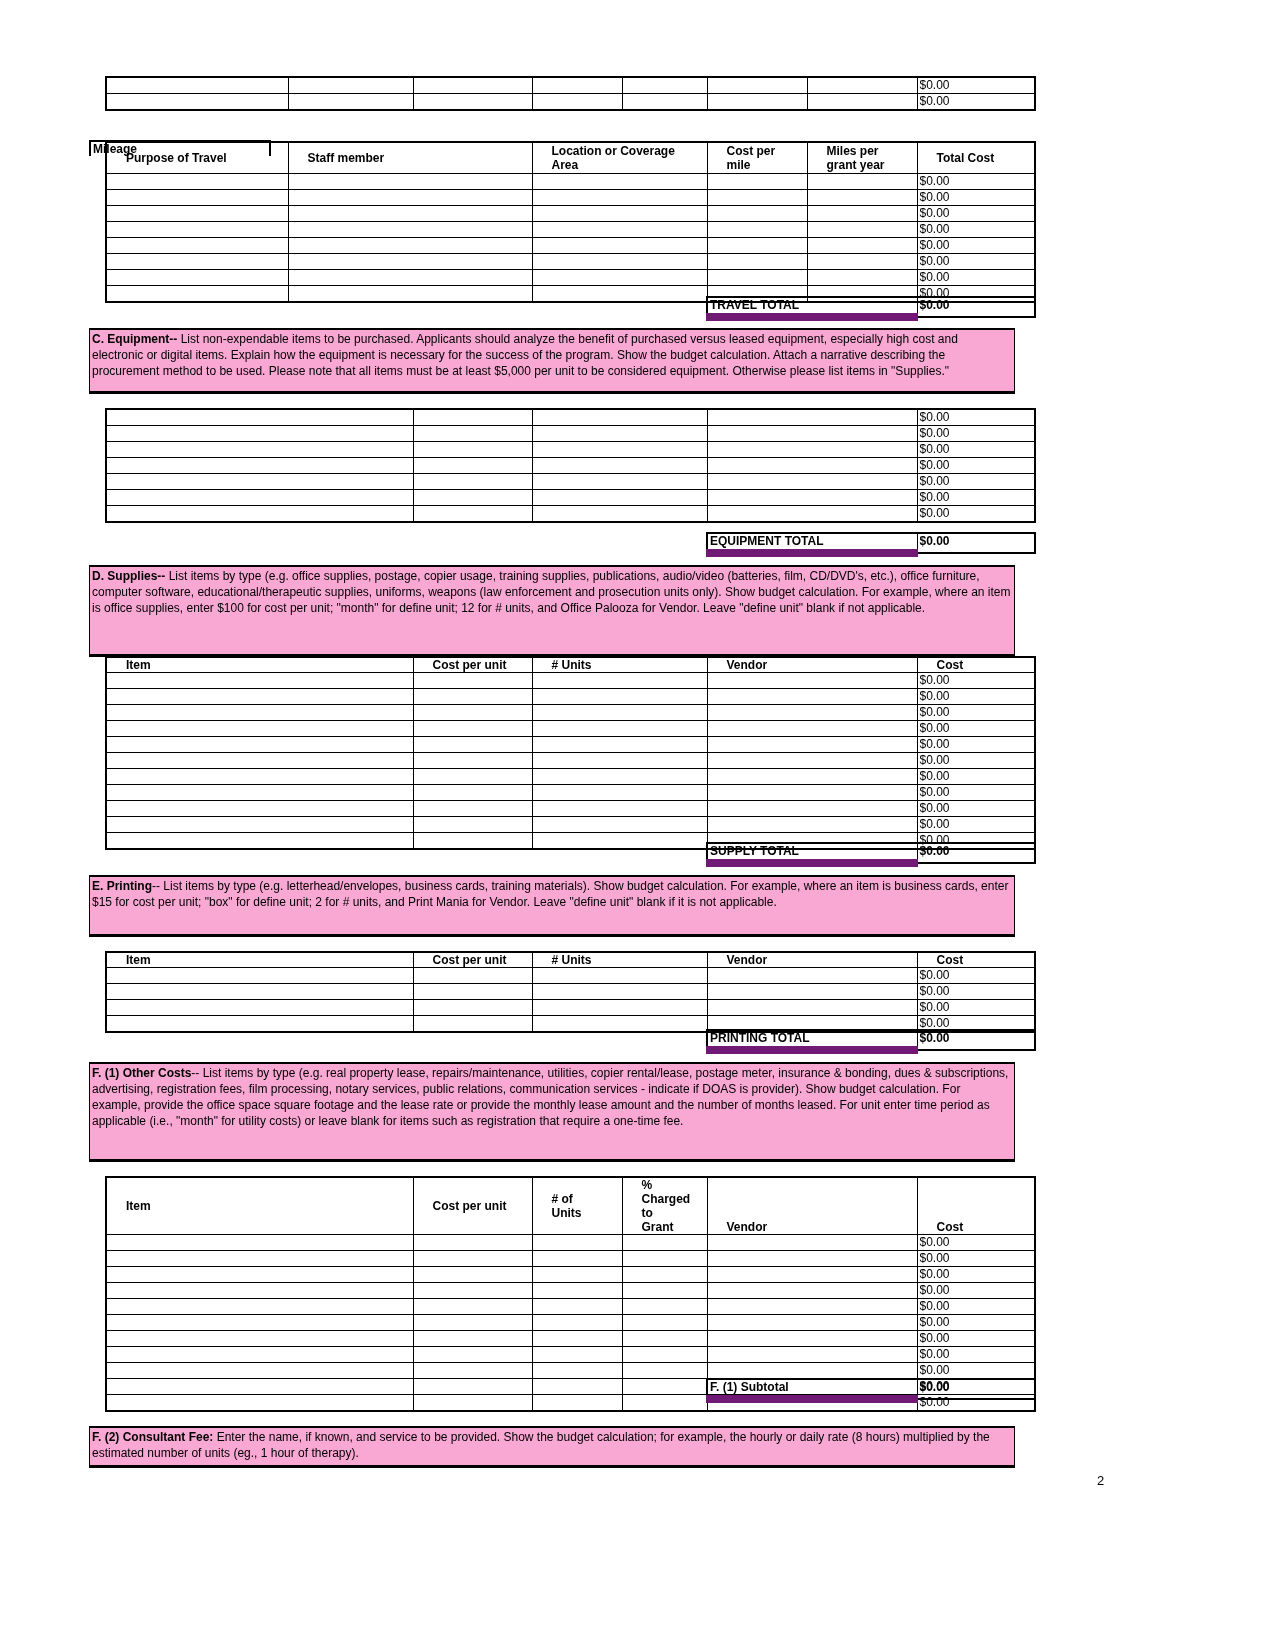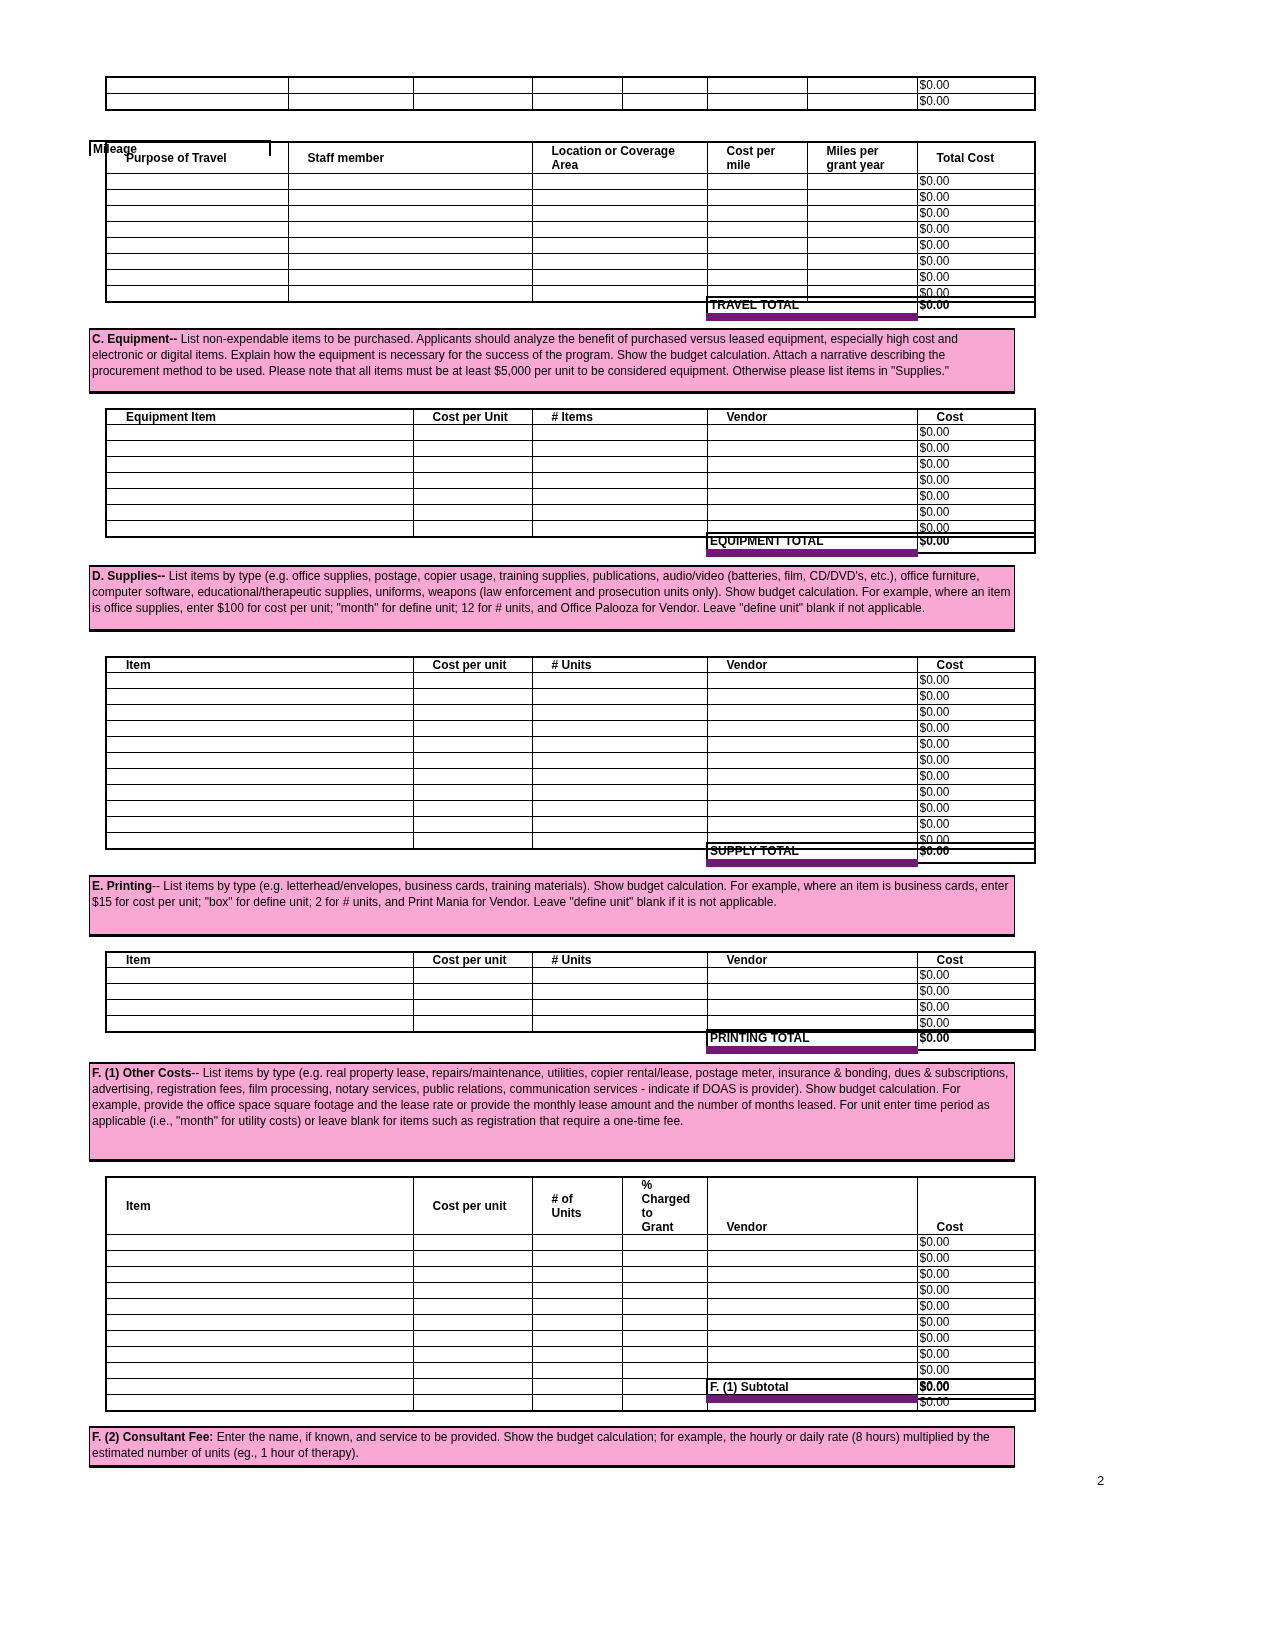--- a/index.html
+++ b/index.html
@@ -157,27 +157,20 @@
 
 <table class="tbl" style="left:89px; top:408px; width:929px;">
   <colgroup>
       <col style="width:307px">
       <col style="width:119px">
       <col style="width:175px">
       <col style="width:210px">
       <col style="width:118px">
     </colgroup>
   <tbody>
-      <tr>
-    <th style="vertical-align:top">Equipment Item</th>
-    <th>Cost per Unit</th>
-    <th># Items</th>
-    <th>Vendor</th>
-    <th>Cost</th>
-  </tr>
   <tr>
         <td></td>
         <td></td>
         <td></td>
         <td></td>
         <td>$0.00</td>
       </tr>
   <tr>
         <td></td>
         <td></td>
@@ -228,21 +221,21 @@
       <col style="width:118px">
     </colgroup>
   <tbody>
       <tr>
         <td class="total-label">EQUIPMENT TOTAL</td>
         <td class="total-val">$0.00</td>
       </tr>
 </tbody>
   </table>
 
-<div class="note" style="top:565px; height:67px;">
+<div class="note" style="top:565px; height:92px;">
   <b>D. Supplies--</b><span> List items by type (e.g. office supplies, postage, copier usage, training supplies, publications, audio/video (batteries, film, CD/DVD's, etc.), office furniture, computer software, educational/therapeutic supplies, uniforms, weapons (law enforcement and prosecution units only).   Show budget calculation. For example, where an item is office supplies, enter $100 for cost per unit; "month" for define unit; 12 for # units, and Office Palooza for Vendor. Leave "define unit" blank if not applicable.</span>
 </div>
 
 <table class="tbl" style="left:89px; top:656px; width:929px;">
   <colgroup>
       <col style="width:307px">
       <col style="width:119px">
       <col style="width:175px">
       <col style="width:210px">
       <col style="width:118px">

